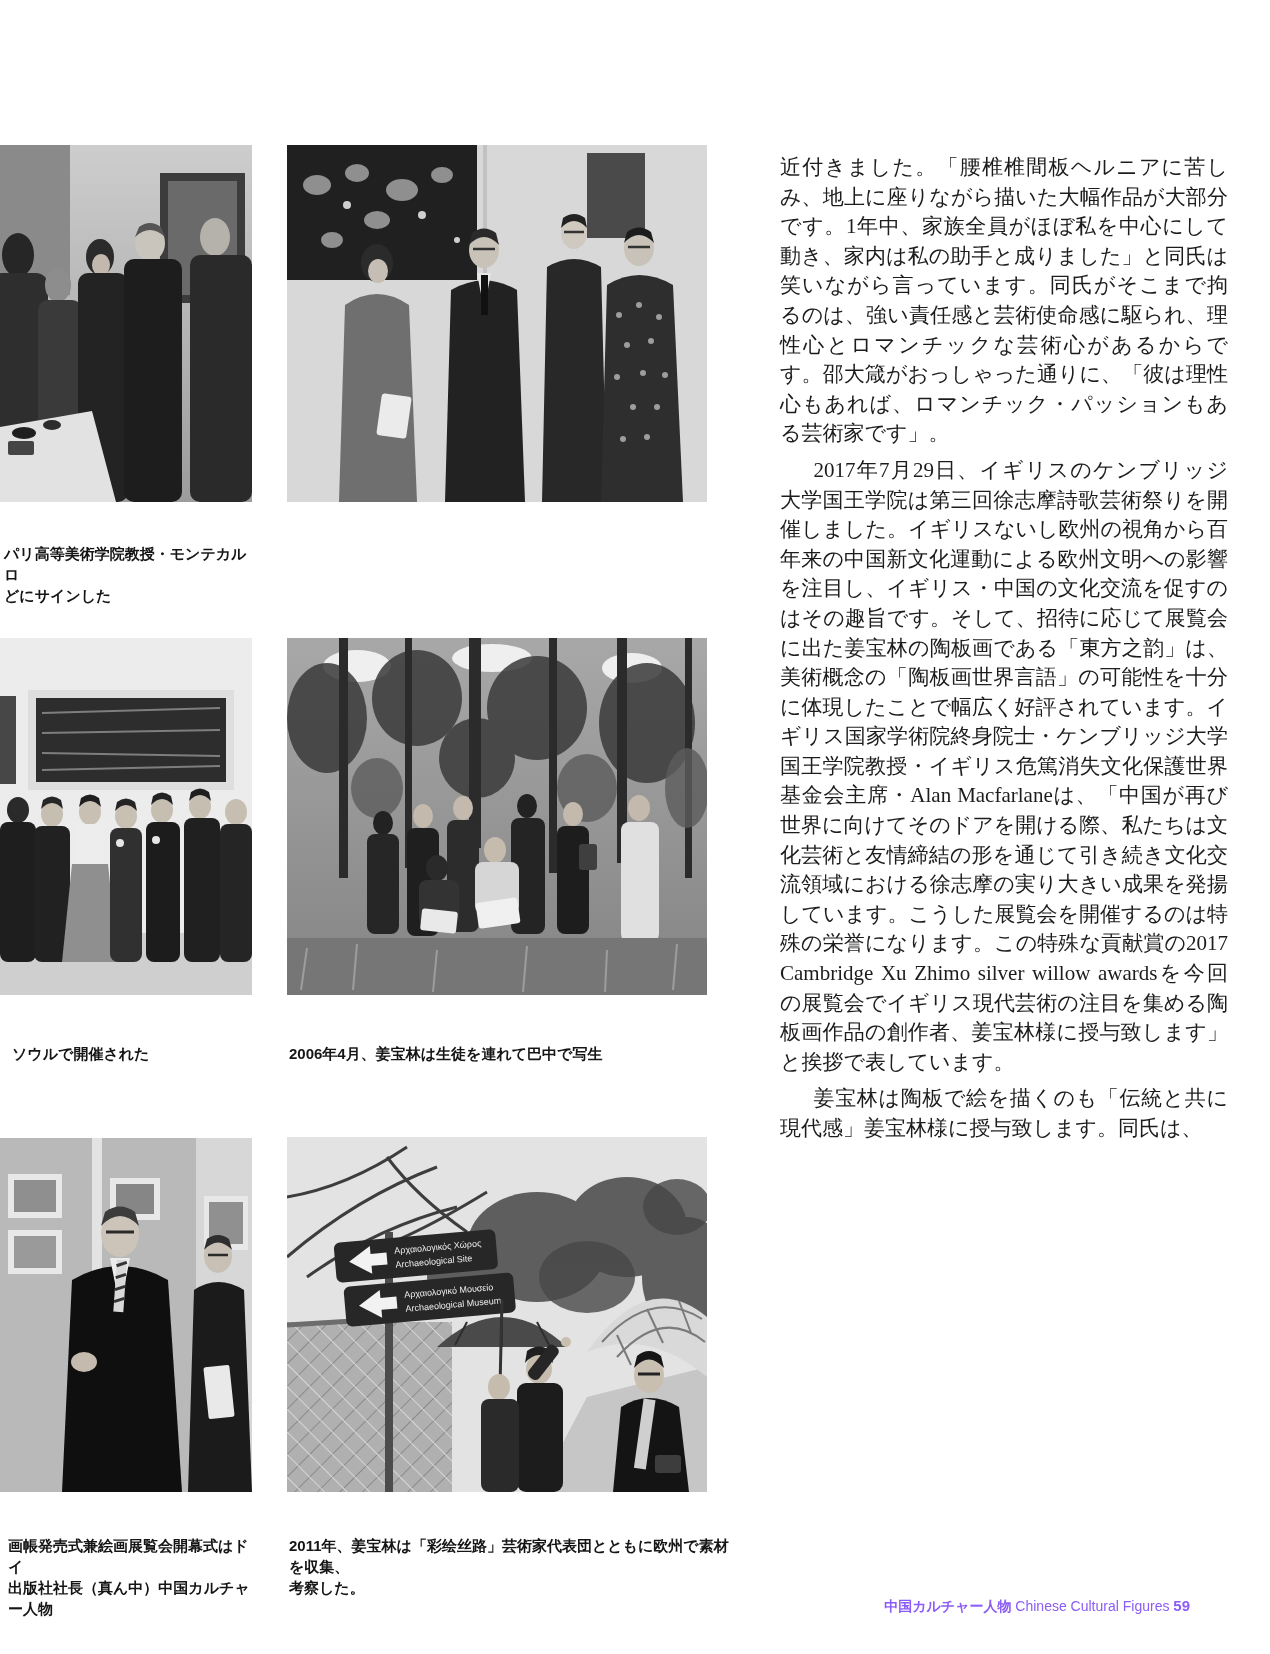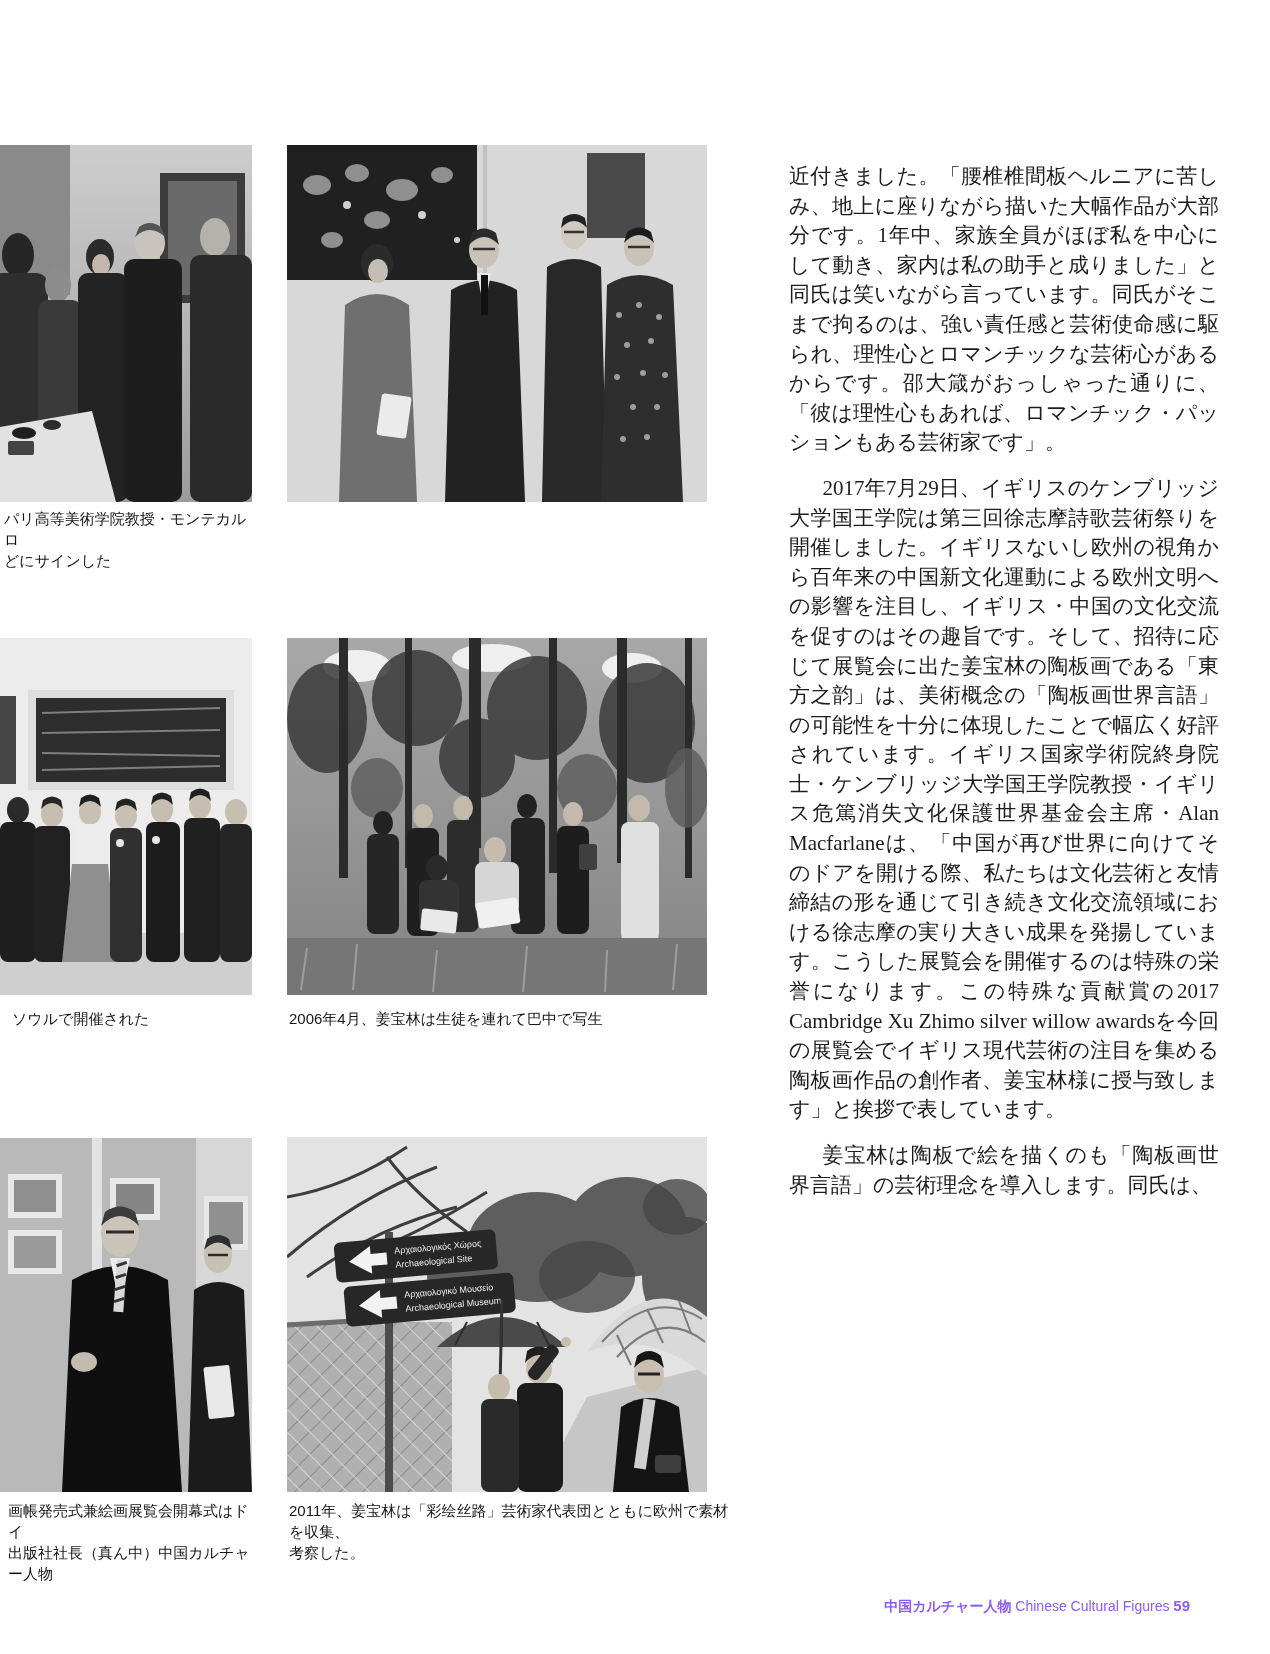--- a/index.html
+++ b/index.html
@@ -1,25 +1,25 @@
 <!DOCTYPE html>
 <html lang="ja"><head>
 <meta charset="utf-8">
 <style>
   html,body{margin:0;padding:0;background:#ffffff;}
   .page{position:relative;width:1270px;height:1654px;background:#ffffff;overflow:hidden;
         font-family:"Liberation Sans",sans-serif;}
   .photo{position:absolute;overflow:hidden;background:#c9c9c9;}
   .photo svg{display:block;}
   .caption{position:absolute;font-family:"Liberation Sans",sans-serif;font-size:15px;
-           line-height:21px;font-weight:400;color:#151515;white-space:pre-line;}
+           line-height:21px;font-weight:700;color:#151515;white-space:pre-line;margin-top:35px;}
   .bodytext{position:absolute;left:773px;top:146px;width:462px;
             font-family:"Liberation Serif","DejaVu Serif",serif;font-size:21px;
             line-height:29.6px;color:#1c1c1c;text-align:justify;}
-  .bodytext p{margin:16px;padding:0;}
+  .bodytext p{margin:7px;padding:0;}
   .bodytext p.indent{text-indent:1.6em;}
   .footer{position:absolute;top:1597px;right:80px;font-size:14px;color:#8b5cf6;
           font-family:"Liberation Sans",sans-serif;}
   .footer .num{font-weight:bold;font-size:15px;}
   .footer .jp{font-weight:600;}
 </style>
 </head>
 <body>
 
 <div class="page">
@@ -361,21 +361,21 @@
   </div>
 
   <div class="caption" style="left:8px;top:1500px;width:252px;">画帳発売式兼絵画展覧会開幕式はドイ
 出版社社長（真ん中）中国カルチャー人物</div>
   <div class="caption" style="left:289px;top:1500px;width:440px;">2011年、姜宝林は「彩绘丝路」芸術家代表団とともに欧州で素材を収集、
 考察した。</div>
 
   <div class="bodytext">
     <p>近付きました。「腰椎椎間板ヘルニアに苦しみ、地上に座りながら描いた大幅作品が大部分です。1年中、家族全員がほぼ私を中心にして動き、家内は私の助手と成りました」と同氏は笑いながら言っています。同氏がそこまで拘るのは、強い責任感と芸術使命感に駆られ、理性心とロマンチックな芸術心があるからです。邵大箴がおっしゃった通りに、「彼は理性心もあれば、ロマンチック・パッションもある芸術家です」。</p>
     <p class="indent">2017年7月29日、イギリスのケンブリッジ大学国王学院は第三回徐志摩詩歌芸術祭りを開催しました。イギリスないし欧州の視角から百年来の中国新文化運動による欧州文明への影響を注目し、イギリス・中国の文化交流を促すのはその趣旨です。そして、招待に応じて展覧会に出た姜宝林の陶板画である「東方之韵」は、美術概念の「陶板画世界言語」の可能性を十分に体現したことで幅広く好評されています。イギリス国家学術院終身院士・ケンブリッジ大学国王学院教授・イギリス危篤消失文化保護世界基金会主席・Alan Macfarlaneは、「中国が再び世界に向けてそのドアを開ける際、私たちは文化芸術と友情締結の形を通じて引き続き文化交流領域における徐志摩の実り大きい成果を発揚しています。こうした展覧会を開催するのは特殊の栄誉になります。この特殊な貢献賞の2017 Cambridge Xu Zhimo silver willow awardsを今回の展覧会でイギリス現代芸術の注目を集める陶板画作品の創作者、姜宝林様に授与致します」と挨拶で表しています。</p>
-    <p class="indent">姜宝林は陶板で絵を描くのも「陶板画世界言語」の芸術理念を導入します。同氏は、</p>
+    <p class="indent">姜宝林は陶板で絵を描くのも「伝統と共に現代感」姜宝林様に授与致します。同氏は、</p>
   </div>
 
   <div class="footer">
     <span class="jp">中国カルチャー人物</span>
     <span>Chinese Cultural Figures</span>
     <span class="num">59</span>
   </div>
 
 </div>
 

